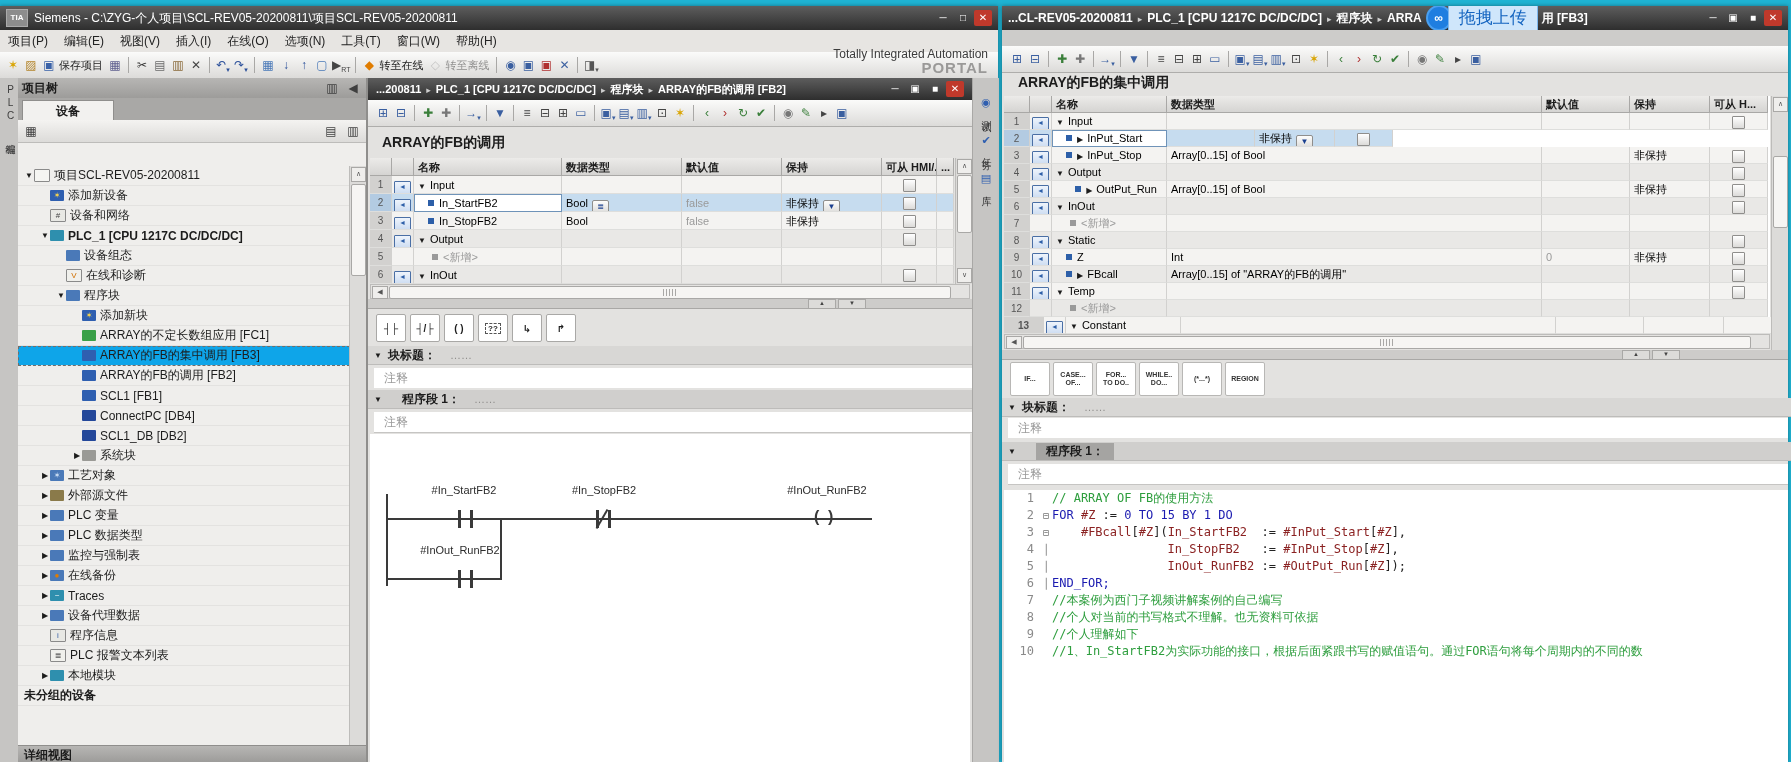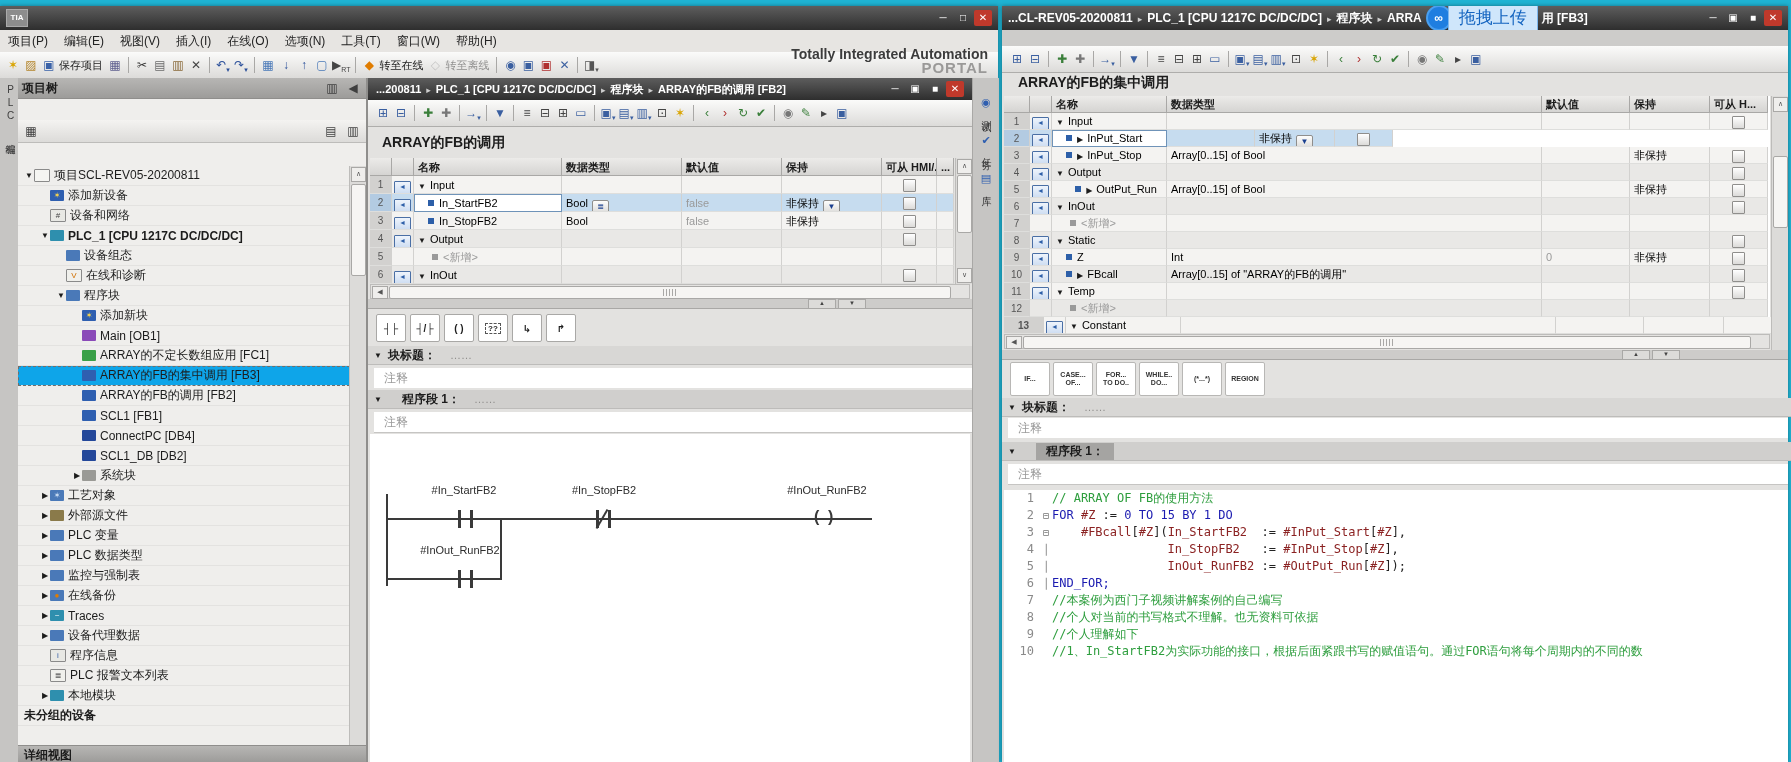--- a/index.html
+++ b/index.html
@@ -23,21 +23,21 @@
   #lw-toolbar{position:absolute;left:0;right:0;top:46px;height:26px;
     background:linear-gradient(#fbfbfa,#dcdbd9);border-bottom:1px solid #aeadab;
     display:flex;align-items:center;padding-left:4px;font-size:12px;}
   .tbi{display:inline-block;min-width:16px;height:17px;line-height:17px;text-align:center;
     font-size:12px;margin:0 1px;}
   .tbi sub{font-size:7px;}
   .tsep{display:inline-block;width:1px;height:16px;background:#a9a8a6;margin:0 4px;}
   .tblabel{font-size:11px;color:#222;margin:0 3px 0 1px;}
   .dim{opacity:.45;}
   .tia-block{position:absolute;right:10px;top:42px;text-align:right;line-height:13px;}
-  .tia1{font-size:14px;font-weight:bold;color:#3c3c3c;}
+  .tia1{font-size:12px;font-weight:normal;color:#3c3c3c;}
   .tia2{font-size:15px;font-weight:bold;color:#9a9998;letter-spacing:1px;}
   
   .vstrip{position:absolute;top:72px;bottom:0;width:18px;background:#c6c5c3;border-right:1px solid #a9a8a6;}
   .vtext{writing-mode:vertical-lr;text-orientation:upright;font-size:10px;color:#3c3c3c;
     letter-spacing:2px;margin:6px 0 0 3px;}
   #task-strip{position:absolute;left:972px;top:72px;bottom:0;width:26px;background:#c6c5c3;
     border-left:1px solid #a9a8a6;}
   .taskcard{display:flex;flex-direction:column;align-items:center;margin-top:18px;gap:3px;}
   .taskcard .tcicon{font-size:11px;color:#2f5fb0;}
   .taskcard .tclabel{writing-mode:vertical-lr;text-orientation:upright;font-size:10px;color:#333;letter-spacing:2px;}
@@ -158,20 +158,21 @@
     font-size:7px;font-weight:bold;color:#333;display:flex;flex-direction:column;align-items:center;justify-content:center;line-height:8px;padding:0 2px;}
 </style>
 </head>
 <body>
 
 <div id="desktop">
 
   <section class="win" id="lw" style="left:0;top:6px;width:998px;height:756px;">
     <div class="titlebar">
       <span class="tialogo">TIA</span>
+      <span>Siemens - C:\ZYG-个人项目\SCL-REV05-20200811\项目SCL-REV05-20200811</span>
       <span class="wctl" id="lw-ctl">
           <span class="wbtn">─</span>
           <span class="wbtn">□</span>
           <span class="wbtn close">✕</span>
         </span>
     </div>
     <nav id="lw-menu">
         <span class="mi">项目(P)</span>
         <span class="mi">编辑(E)</span>
         <span class="mi">视图(V)</span>
@@ -225,20 +226,23 @@
     </div>
 
     <aside id="tree-panel">
       <div class="panel-head">
         <span>项目树</span>
         <span class="ph-icons" id="tree-head-icons">
             <span class="tbi" style="color: rgb(63, 63, 63);">▥</span>
             <span class="tbi" style="color: rgb(63, 63, 63);">◀</span>
           </span>
       </div>
+      <div class="tabrow">
+        <span class="tab-active">设备</span>
+      </div>
       <div class="tree-tb">
         <span id="tree-tb-left"><span class="tbi" style="color: rgb(63, 63, 63);">▦</span></span>
         <span class="right" id="tree-tb-right">
             <span class="tbi" style="color: rgb(63, 63, 63);">▤</span>
             <span class="tbi" style="color: rgb(63, 63, 63);">▥</span>
           </span>
       </div>
       <div id="tree-list">
           <div class="trow-item" style="padding-left: 6px;">
             <span class="tarrow">▼</span>
@@ -272,25 +276,20 @@
           </div>
           <div class="trow-item" style="padding-left: 38px;">
             <span class="tarrow">▼</span>
             <span class="ticon" style="background: rgb(74, 121, 184); color: rgb(255, 255, 255);"></span>
             <span class="tlabel">程序块</span>
           </div>
           <div class="trow-item" style="padding-left: 54px;">
             <span class="tarrow"></span>
             <span class="ticon" style="background: rgb(47, 95, 176); color: rgb(255, 217, 74);">✶</span>
             <span class="tlabel">添加新块</span>
-          </div>
-          <div class="trow-item" style="padding-left: 54px;">
-            <span class="tarrow"></span>
-            <span class="ticon" style="background: rgb(138, 74, 184); color: rgb(255, 255, 255);"></span>
-            <span class="tlabel">Main [OB1]</span>
           </div>
           <div class="trow-item" style="padding-left: 54px;">
             <span class="tarrow"></span>
             <span class="ticon" style="background: rgb(58, 160, 72); color: rgb(255, 255, 255);"></span>
             <span class="tlabel">ARRAY的不定长数组应用 [FC1]</span>
           </div>
           <div class="trow-item sel" style="padding-left: 54px;">
             <span class="tarrow"></span>
             <span class="ticon" style="background: rgb(47, 95, 176); color: rgb(255, 255, 255);"></span>
             <span class="tlabel">ARRAY的FB的集中调用 [FB3]</span>

